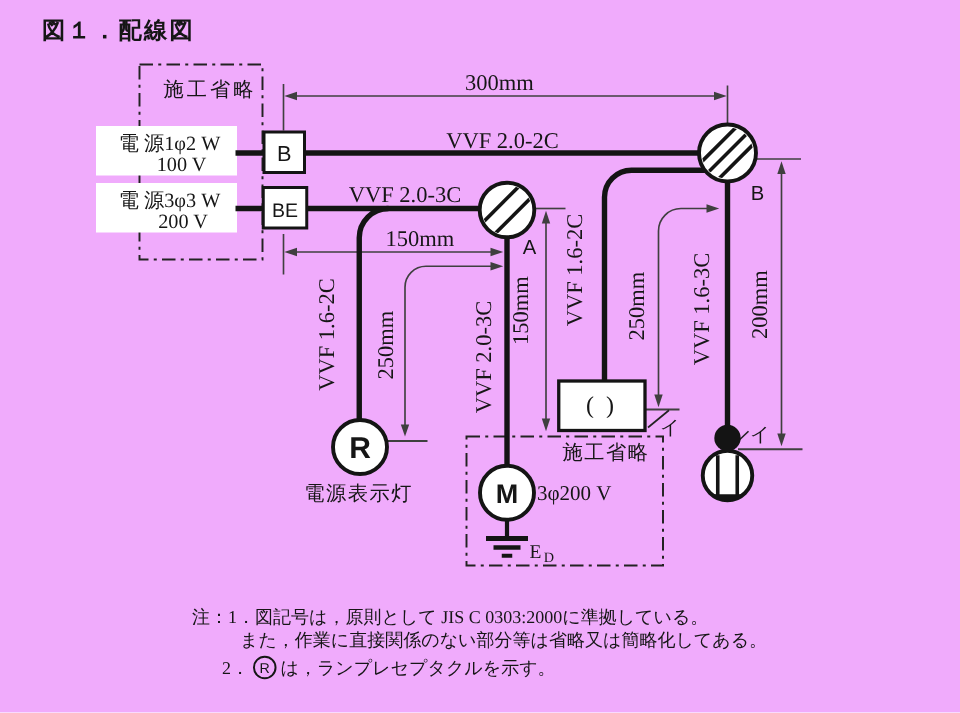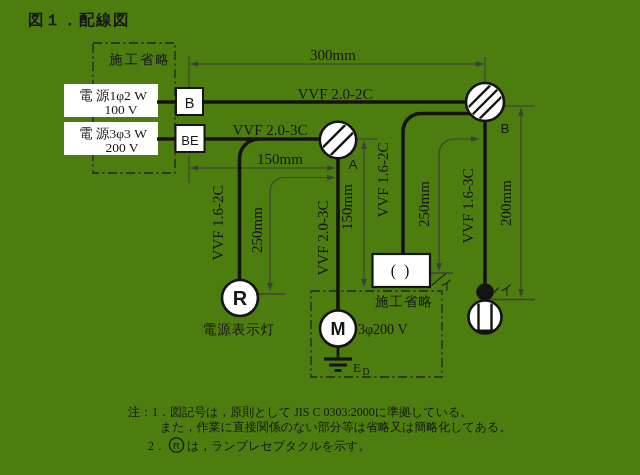--- a/index.html
+++ b/index.html
@@ -1,16 +1,16 @@
 <!DOCTYPE html>
 <html><head>
 <meta charset="utf-8">
 <style>
   html,body{margin:0;padding:0;background:#fff;}
-  #stage{width:640px;height:475px;position:relative;background:#4d7c0f;overflow:hidden;}
+  #stage{width:640px;height:475px;position:relative;background:#f0abfc;overflow:hidden;}
   svg{display:block;}
   .t{font-family:"Liberation Serif", serif;fill:#161616;}
   .sans{font-family:"Liberation Sans", sans-serif;fill:#161616;}
   .wire{stroke:#141414;stroke-width:3.6;fill:none;stroke-linecap:butt;}
   .thin{stroke:#141414;stroke-width:2.4;fill:none;}
   .dim{stroke:#3f3f3f;stroke-width:1.1;fill:none;}
   .arrow{fill:#3f3f3f;stroke:none;}
   .dash{stroke:#222;stroke-width:1.3;fill:none;stroke-dasharray:9 3.5 2 3.5;}
   .dev{fill:#ffffff;stroke:#141414;}
 </style>

